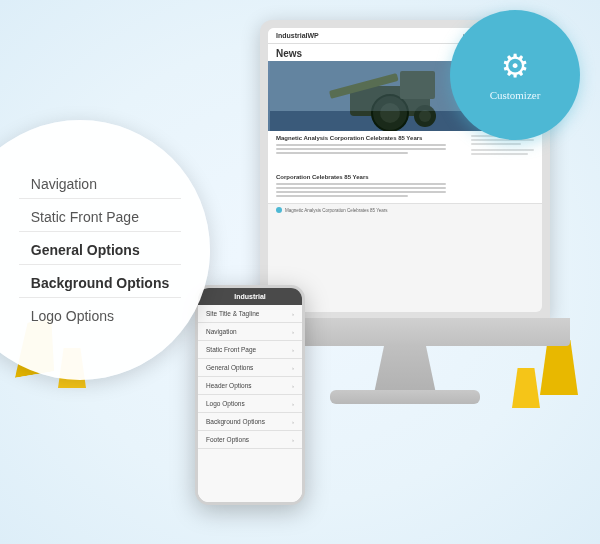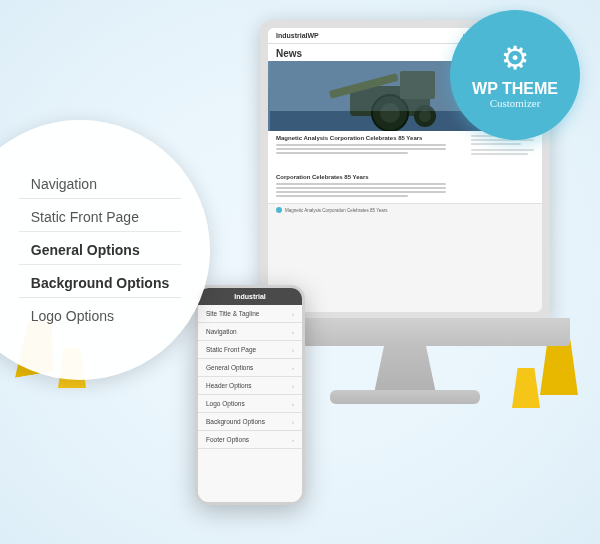--- a/index.html
+++ b/index.html
@@ -405,21 +405,20 @@
           </div>
         </div>
       </div>
       <div class="monitor-bezel-bottom"></div>
       <div class="monitor-stand"></div>
       <div class="monitor-base"></div>
     </div>
 
     <div class="circle-badge">
       <div class="gear-icon">⚙</div>
-      <div class="badge-text-wp">WP THEME</div>
       <div class="badge-text-customizer">Customizer</div>
     </div>
 
     <div class="menu-circle">
       <div class="menu-circle-inner">
         <div class="menu-item">Navigation</div>
         <div class="menu-item">Static Front Page</div>
         <div class="menu-item active">General Options</div>
         <div class="menu-item active">Background Options</div>
         <div class="menu-item">Logo Options</div>

